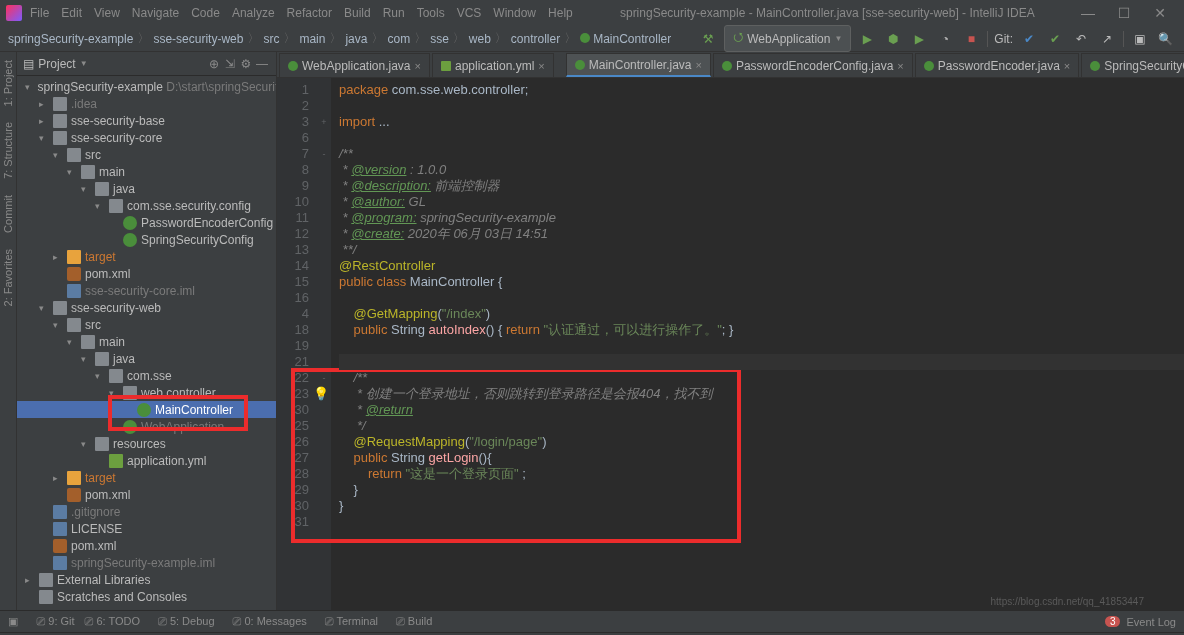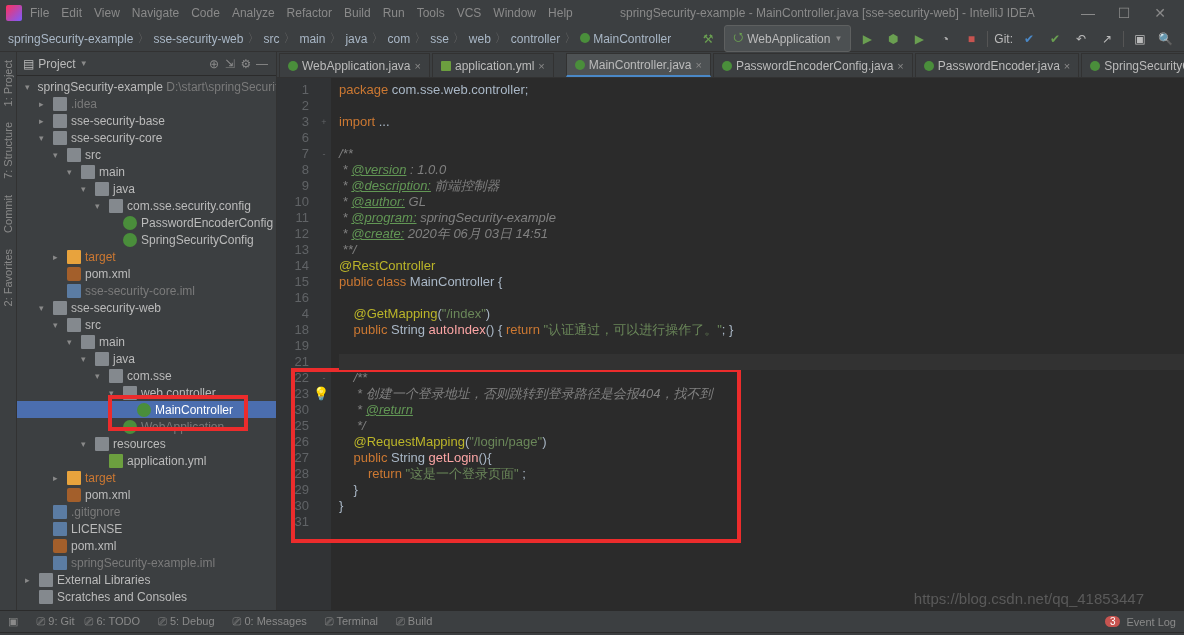--- a/index.html
+++ b/index.html
@@ -438,15 +438,15 @@
   <span style="margin-left:auto;display:flex;align-items:center;gap:6px">
     <span class="event-badge">3</span>
     <span>Event Log</span>
   </span>
 </div>
 <div class="status">
   
   
   
 </div>
-<div style="position:absolute;bottom:28px;right:40px;font-size:15px;color:#5a5a5a">https://blog.csdn.net/qq_41853447</div>
+<div style="position:absolute;bottom:28px;right:40px;font-size:10px;color:#5a5a5a">https://blog.csdn.net/qq_41853447</div>
 
 <div class="red-box" style="top:395px;left:108px;width:140px;height:36px"></div>
 
 </body></html>

